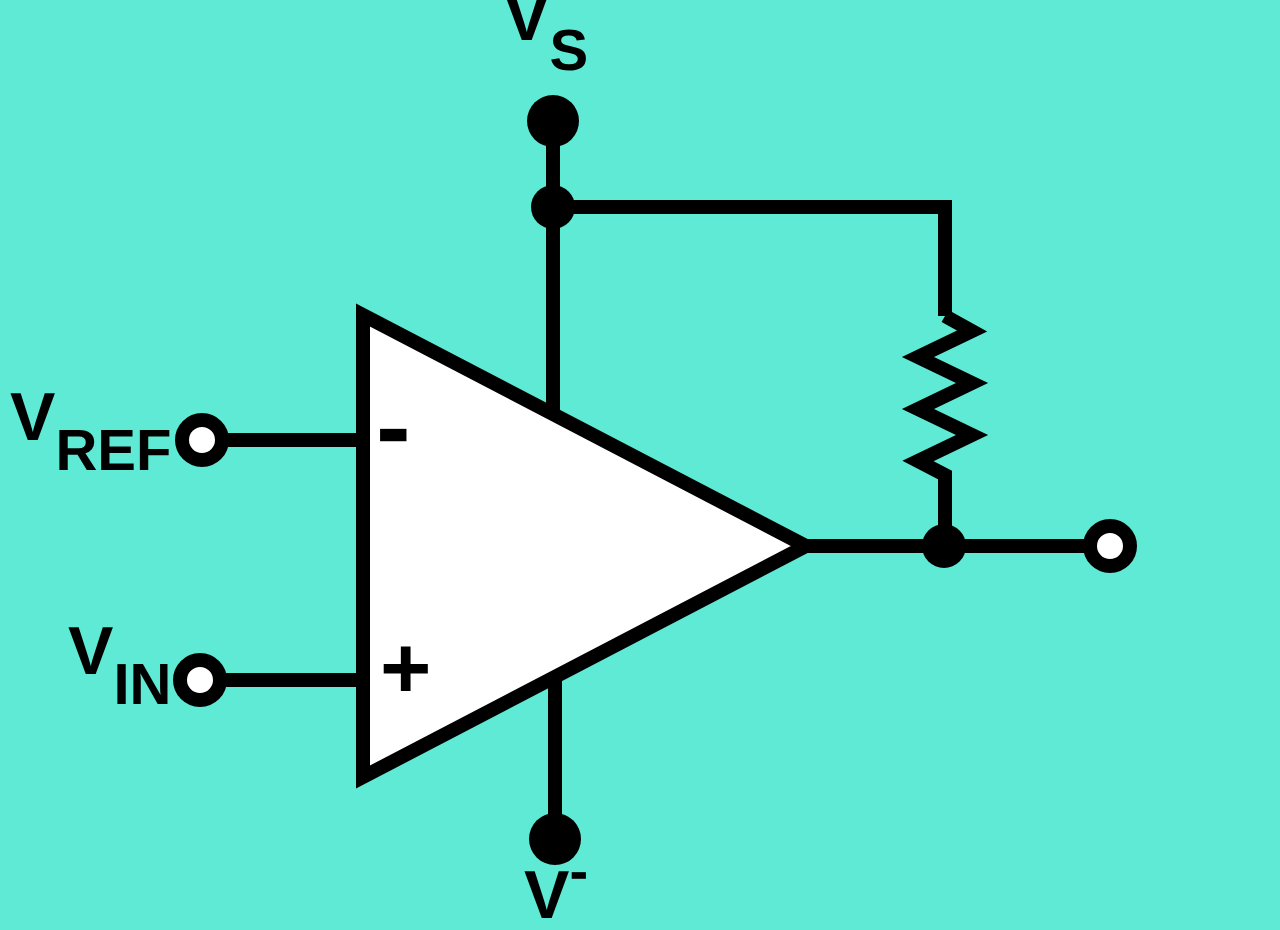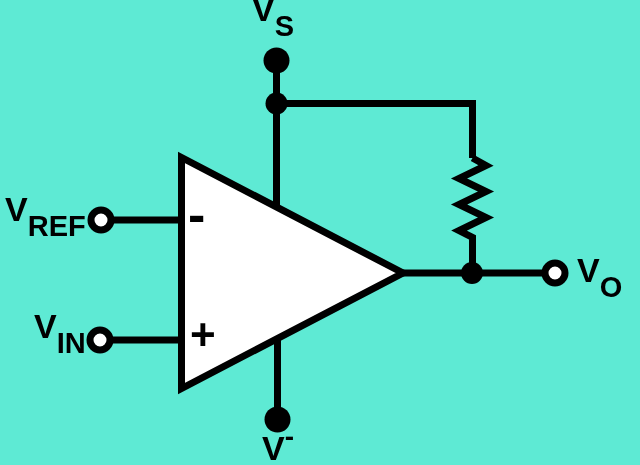--- a/index.html
+++ b/index.html
@@ -75,23 +75,20 @@
   </div>
 
   <div class="lbl" style="left:5px; top:192px">
     <span class="main">V</span><span class="sub">REF</span>
   </div>
 
   <div class="lbl" style="left:34px; top:309px">
     <span class="main">V</span><span class="sub">IN</span>
   </div>
 
-  <div class="lbl" style="left:577px; top:253px">
-    <span class="main">V</span><span class="sub">O</span>
-  </div>
 
   <div class="lbl" style="left:262px; top:431px">
     <span class="main">V</span><span class="sup">-</span>
   </div>
 
 
   <div class="sign minus" style="left:188px; top:188px">-</div>
 
   <div class="sign plus" style="left:190px; top:313px">+</div>
 

